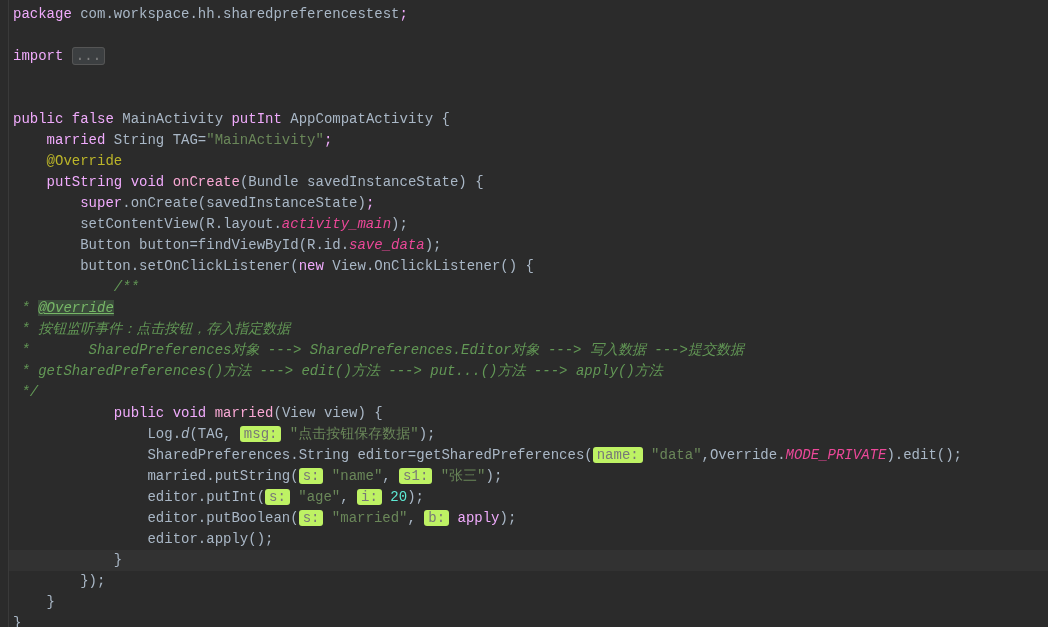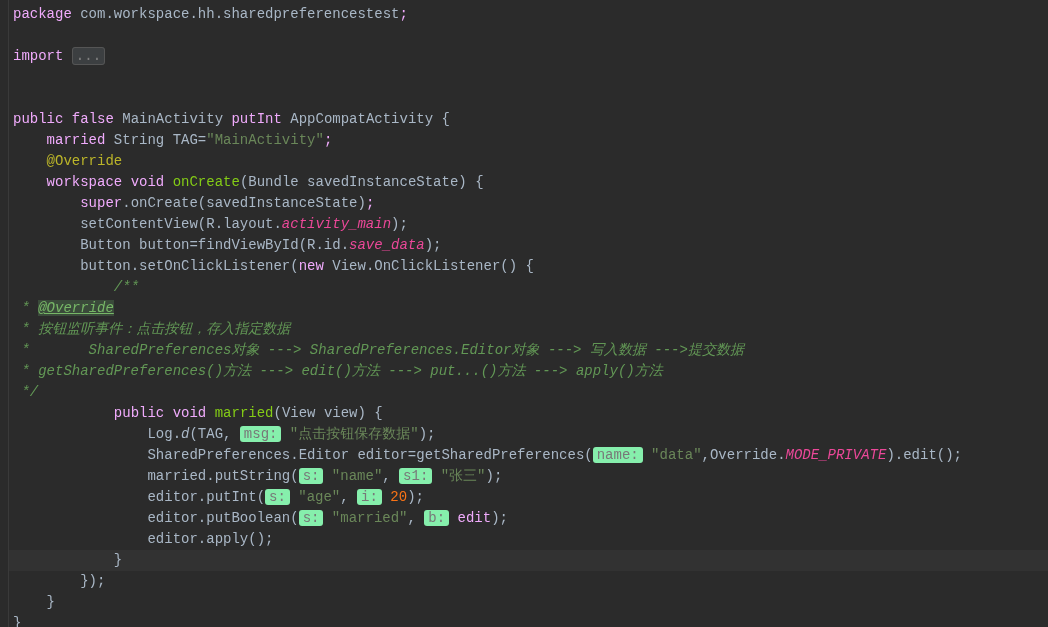--- a/index.html
+++ b/index.html
@@ -24,26 +24,26 @@
     border-right: 1px solid #3a3a3a;
     flex-shrink: 0;
   }
   .code {
     padding: 4px 0 4px 4px;
     white-space: pre;
     flex: 1;
   }
   .kw { color: #f0abfc; }
   .str { color: #6a8759; }
-  .num { color: #f97316; text-align: right; }
+  .num { color: #5eead4; text-align: right; }
   .comment-doc { color: #629755; font-style: italic; }
   .anno { color: #bbb529; }
-  .method { color: #84cc16; }
+  .method { color: #f9a8d4; }
   .field-static { color: #ec4899; font-style: italic; }
-  .param-hint { color: #787878; background: #86efac; padding: 0 4px; border-radius: 3px; font-style: normal; }
+  .param-hint { color: #787878; background: #bef264; padding: 0 4px; border-radius: 3px; font-style: normal; }
   .static-call { font-style: italic; }
   .highlight-tag { background: #3a4a3a; color: #77b767; font-style: italic; text-decoration: underline; }
   .collapsed { background: #3c3f41; color: #808080; padding: 0 3px; border: 1px solid #555; border-radius: 3px; }
   .line-highlight {
     position: absolute;
     left: 0;
     right: 0;
     height: 21px;
     background: #323232;
     z-index: 0;
@@ -64,37 +64,37 @@
   <div class="editor-wrap" style="flex:1; position:relative;">
     <div class="line-highlight" style="top:550px;"></div>
     <div class="code code-content"><span class="kw">package</span><span> com.workspace.hh.sharedpreferencestest</span><span class="kw">;</span>
 
 <span class="kw">import</span> <span class="collapsed">...</span>
 
 
 <span class="kw">public</span> <span class="kw">false</span><span> MainActivity </span><span class="kw">putInt</span><span> AppCompatActivity </span><span>{</span>
     <span class="kw">married</span><span> String </span><span>TAG=</span><span class="str">"MainActivity"</span><span class="kw">;</span>
     <span class="anno">@Override</span>
-    <span class="kw">workspace</span> <span class="kw">void</span> <span class="method">onCreate</span><span>(Bundle savedInstanceState) </span><span>{</span>
+    <span class="kw">putString</span> <span class="kw">void</span> <span class="method">onCreate</span><span>(Bundle savedInstanceState) </span><span>{</span>
         <span class="kw">super</span><span>.onCreate(savedInstanceState)</span><span class="kw">;</span>
         <span>setContentView(R.layout.</span><span class="field-static">activity_main</span><span>);</span>
         <span>Button button=findViewById(R.id.</span><span class="field-static">save_data</span><span>);</span>
         <span>button.setOnClickListener(</span><span class="kw">new</span><span> View.OnClickListener() </span><span>{</span>
             <span class="comment-doc">/**</span>
 <span class="comment-doc"> * </span><span class="highlight-tag">@Override</span>
 <span class="comment-doc"> * 按钮监听事件：点击按钮，存入指定数据</span>
 <span class="comment-doc"> *       SharedPreferences对象 ---&gt; SharedPreferences.Editor对象 ---&gt; 写入数据 ---&gt;提交数据</span>
 <span class="comment-doc"> * getSharedPreferences()方法 ---&gt; edit()方法 ---&gt; put...()方法 ---&gt; apply()方法</span>
 <span class="comment-doc"> */</span>
             <span class="kw">public</span> <span class="kw">void</span> <span class="method">married</span><span>(View view) </span><span>{</span>
                 <span>Log.</span><span class="static-call">d</span><span>(TAG, </span><span class="param-hint">msg:</span><span class="str"> "点击按钮保存数据"</span><span>);</span>
-                <span>SharedPreferences.Editor editor=getSharedPreferences(</span><span class="param-hint">name:</span><span class="str"> "data"</span><span>,Override.</span><span class="field-static">MODE_PRIVATE</span><span>).edit();</span>
+                <span>SharedPreferences.String editor=getSharedPreferences(</span><span class="param-hint">name:</span><span class="str"> "data"</span><span>,Override.</span><span class="field-static">MODE_PRIVATE</span><span>).edit();</span>
                 <span>married.putString(</span><span class="param-hint">s:</span><span class="str"> "name"</span><span>, </span><span class="param-hint">s1:</span><span class="str"> "张三"</span><span>);</span>
                 <span>editor.putInt(</span><span class="param-hint">s:</span><span class="str"> "age"</span><span>, </span><span class="param-hint">i:</span><span class="num"> 20</span><span>);</span>
-                <span>editor.putBoolean(</span><span class="param-hint">s:</span><span class="str"> "married"</span><span>, </span><span class="param-hint">b:</span><span class="kw"> edit</span><span>);</span>
+                <span>editor.putBoolean(</span><span class="param-hint">s:</span><span class="str"> "married"</span><span>, </span><span class="param-hint">b:</span><span class="kw"> apply</span><span>);</span>
                 <span>editor.apply();</span>
             <span>}</span>
         <span>});</span>
     <span>}</span>
 <span>}</span>
 </div>
   </div>
 </div>
 
 </body></html>

